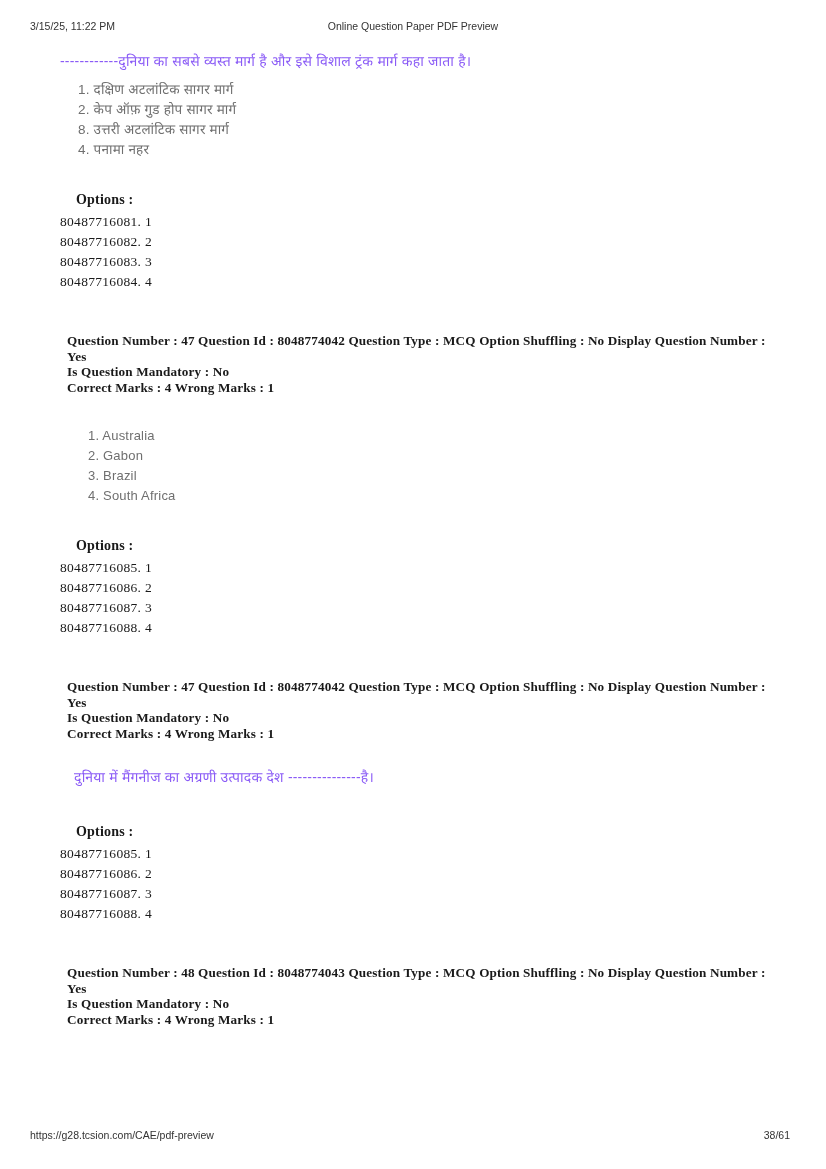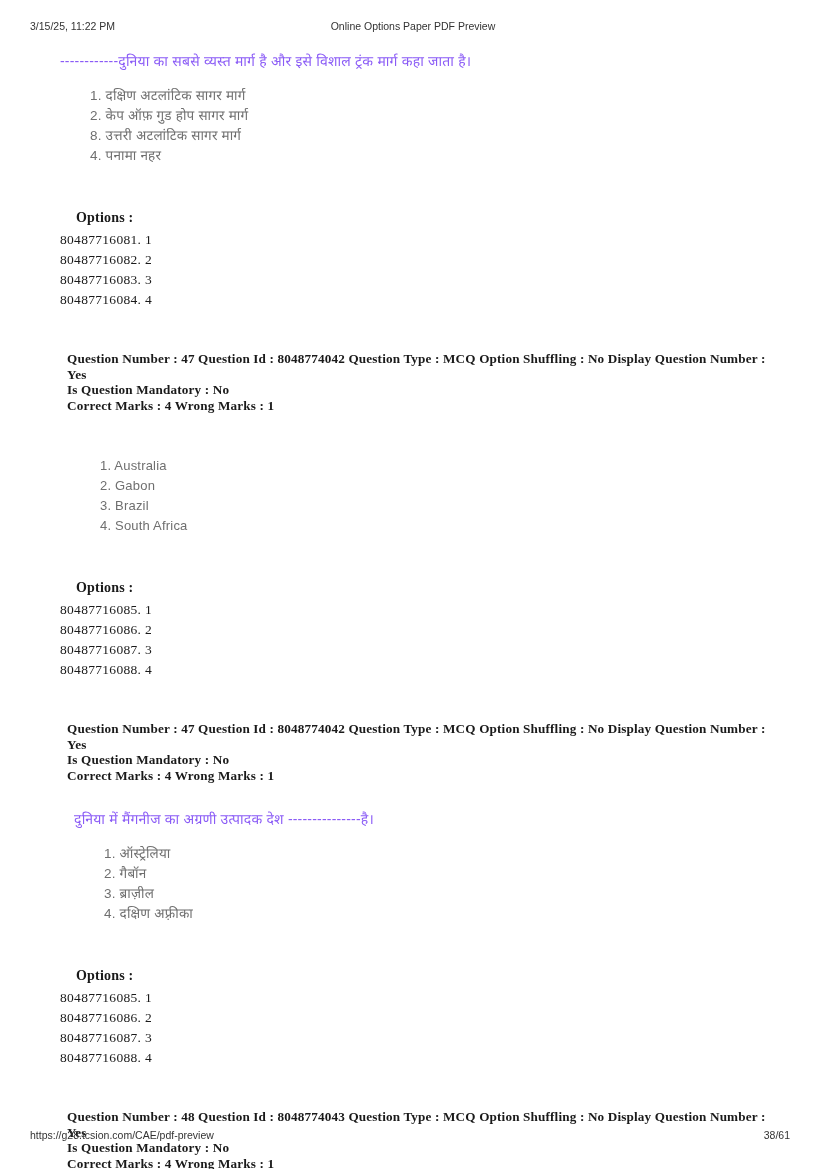--- a/index.html
+++ b/index.html
@@ -90,21 +90,21 @@
     line-height: 18px;
     margin: 0 0 10px 0;
     white-space: pre-wrap;
   }
   .qimage .qtext.hindi {
     font-size: 14px;
     color: #8b5cf6;
   }
   .qimage ol.choices {
     list-style: none;
-    margin: 16px;
+    margin: 4px;
     padding: 0 0 0 14px;
   }
   .qimage ol.choices li {
     font-size: 13px;
     line-height: 20px;
     color: #6f6f6f;
     white-space: pre;
   }
   .qimage ol.choices li.hindi {
     font-size: 13.5px;
@@ -136,21 +136,21 @@
   .sp-28 { height: 28px; }
   .sp-34 { height: 34px; }
 </style>
 </head>
 <body>
 
 <div class="page">
 
   <div class="doc-header">
     <span class="hdr-date">3/15/25, 11:22 PM</span>
-    <span class="hdr-title">Online Options Paper PDF Preview</span>
+    <span class="hdr-title">Online Question Paper PDF Preview</span>
   </div>
 
   <div class="content">
 
     <div class="block qimage">
       <p class="qtext hindi">------------दुनिया का सबसे व्यस्त मार्ग है और इसे विशाल ट्रंक मार्ग कहा जाता है।</p>
       <ol class="choices">
         <li class="hindi">1. दक्षिण अटलांटिक सागर मार्ग</li>
         <li class="hindi">2. केप ऑफ़ गुड होप सागर मार्ग</li>
         <li class="hindi">8. उत्तरी अटलांटिक सागर मार्ग</li>
@@ -202,26 +202,20 @@
     <div class="block meta">
       <span class="meta-line">Question Number : 47 Question Id : 8048774042 Question Type : MCQ Option Shuffling : No Display Question Number : Yes</span>
       <span class="meta-line">Is Question Mandatory : No</span>
       <span class="meta-line">Correct Marks : 4 Wrong Marks : 1</span>
     </div>
 
     <div class="sp-20"></div>
 
     <div class="block qimage indent-2">
       <p class="qtext hindi">दुनिया में मैंगनीज का अग्रणी उत्पादक देश ---------------है।</p>
-      <ol class="choices">
-        <li class="hindi">1. ऑस्ट्रेलिया</li>
-        <li class="hindi">2. गैबॉन</li>
-        <li class="hindi">3. ब्राज़ील</li>
-        <li class="hindi">4. दक्षिण अफ़्रीका</li>
-      </ol>
     </div>
 
     <div class="sp-28"></div>
 
     <div class="block">
       <p class="options-title">Options :</p>
       <p class="option-line">80487716085. 1</p>
       <p class="option-line">80487716086. 2</p>
       <p class="option-line">80487716087. 3</p>
       <p class="option-line">80487716088. 4</p>

